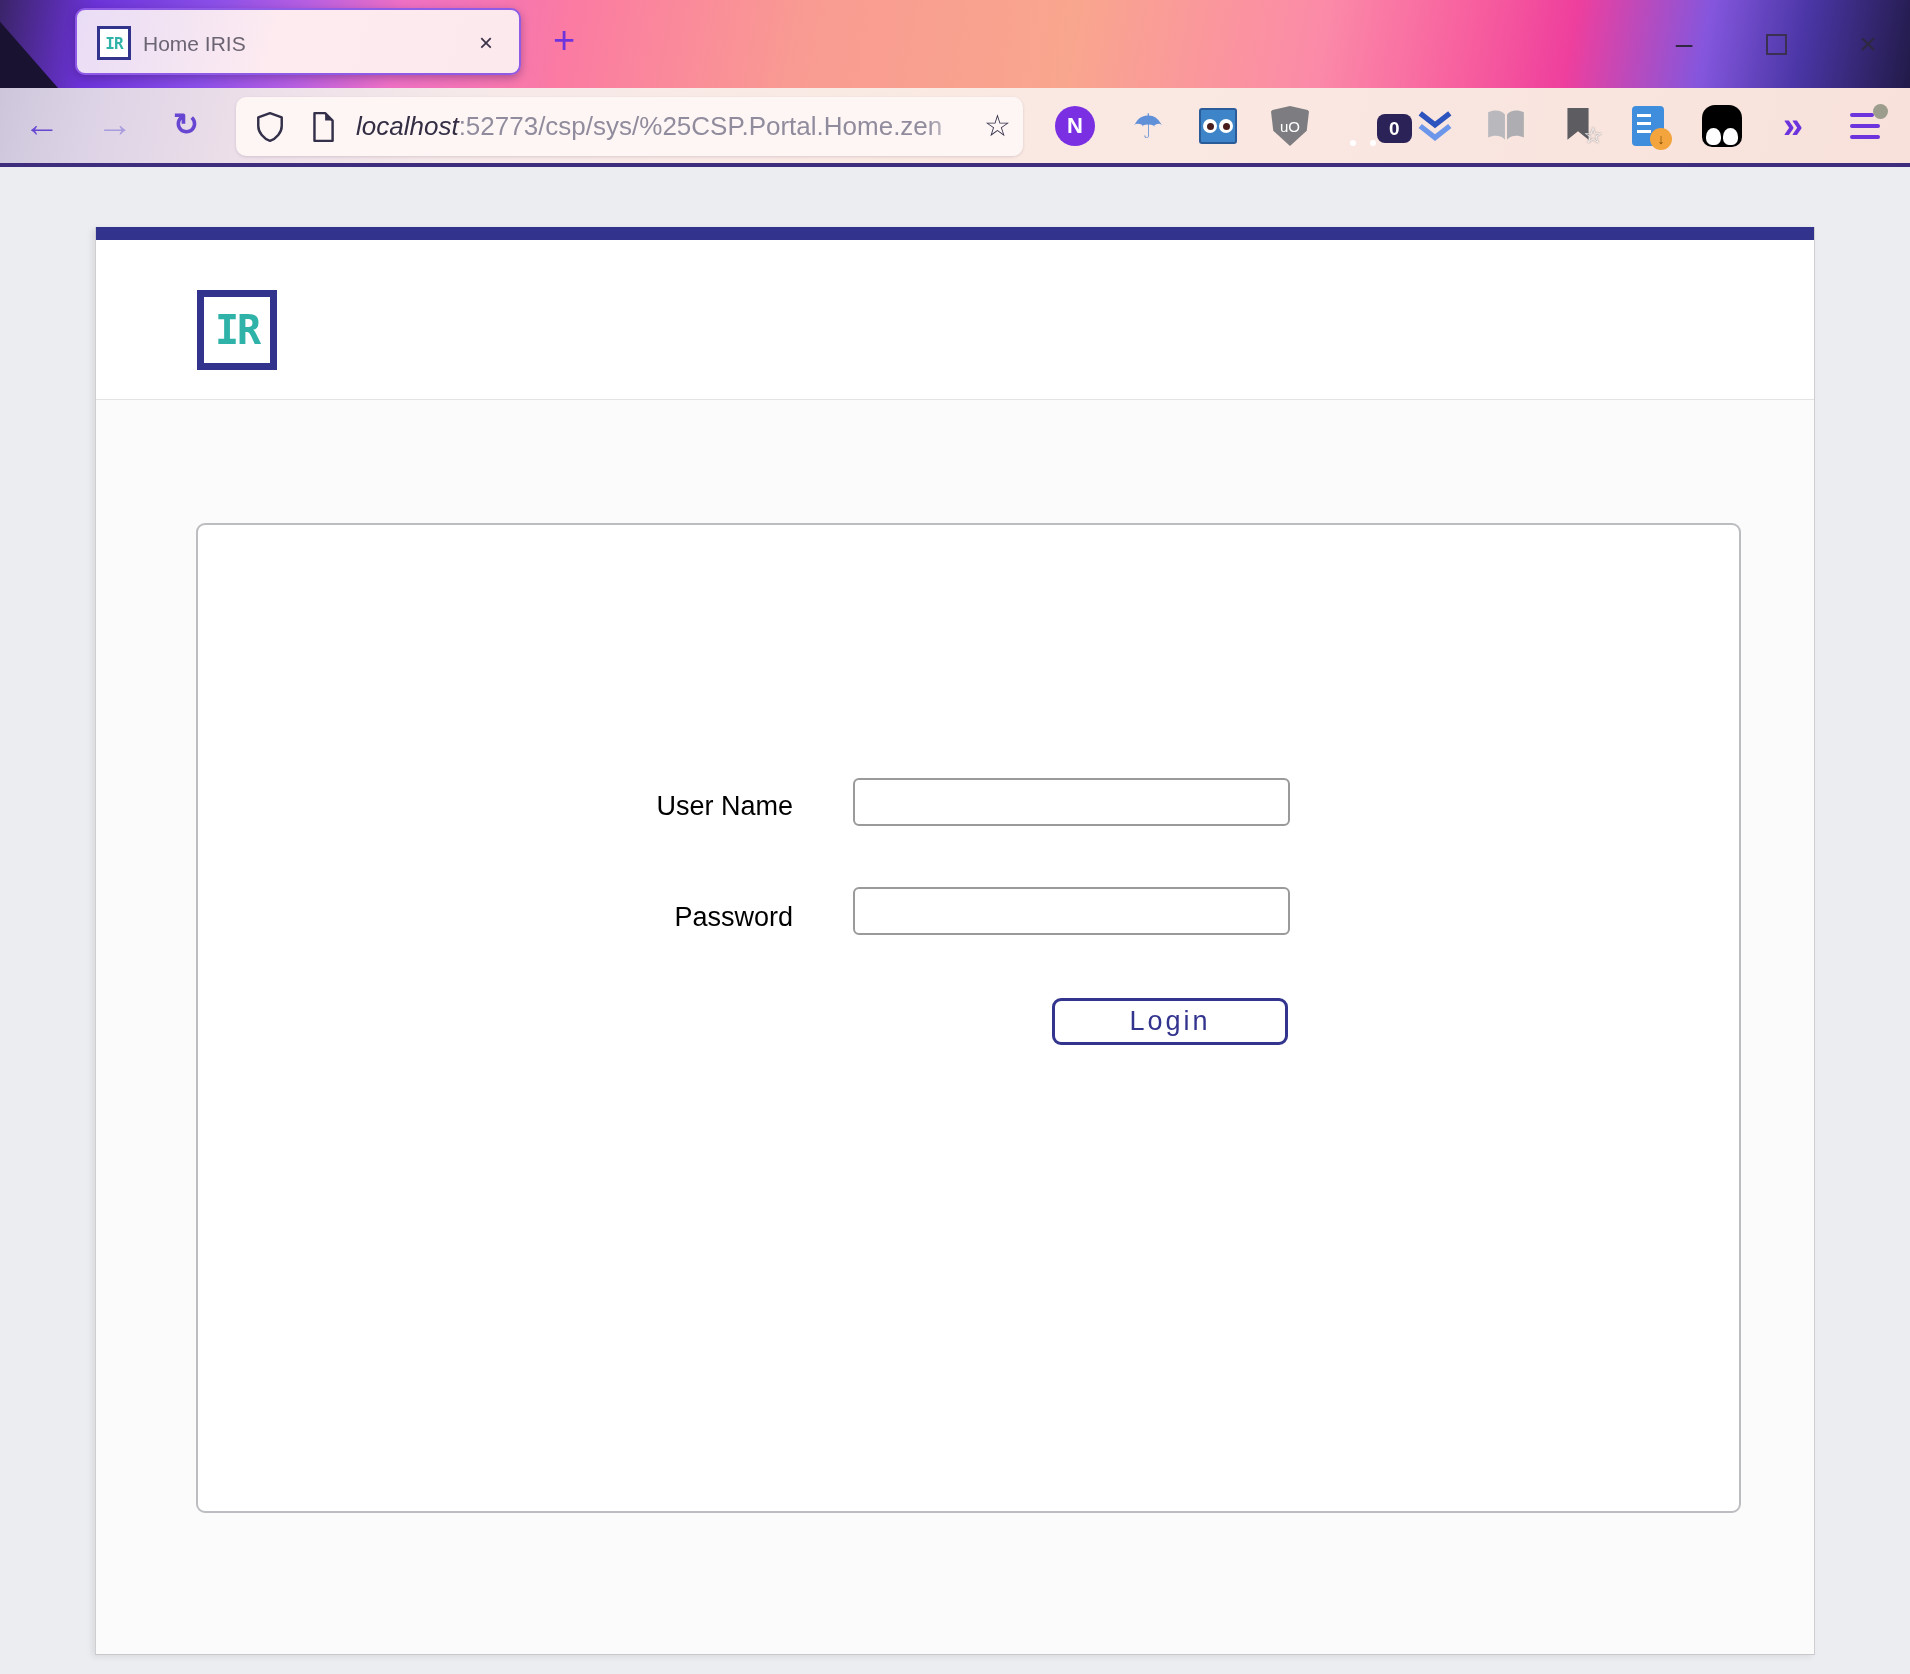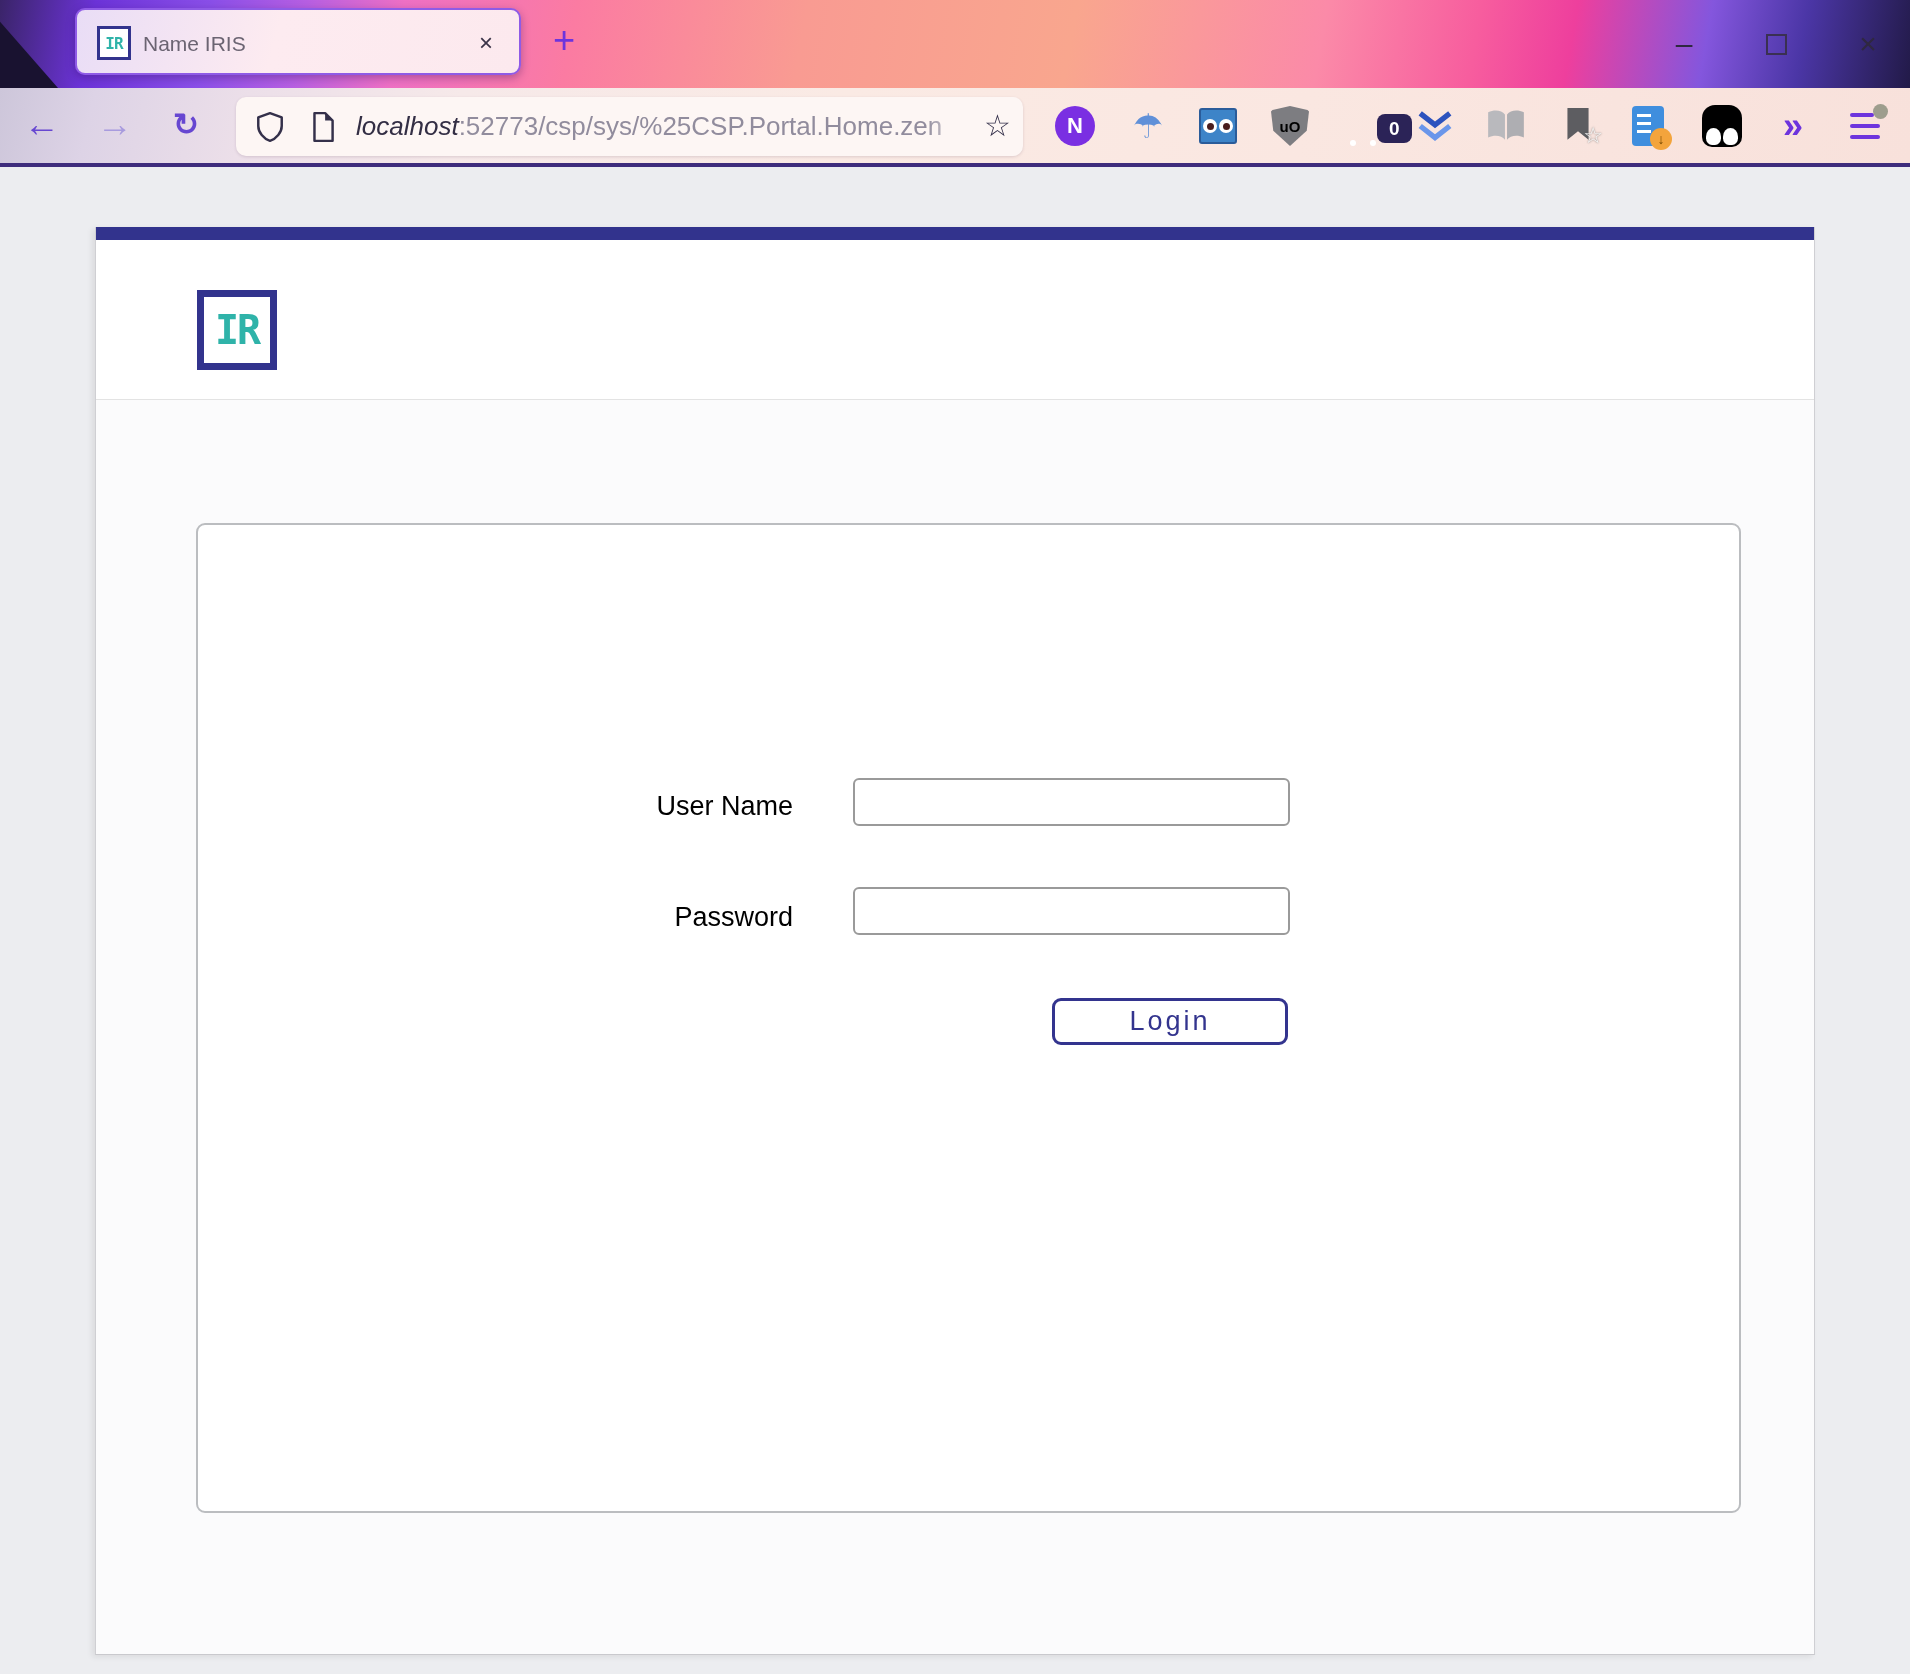--- a/index.html
+++ b/index.html
@@ -68,21 +68,21 @@
     color:#fff; font-weight:bold; font-size:22px; }
   .umbrella { font-size:34px; color:#6090d8; }
   .eyes-sq { width:38px; height:36px; background:#3d84c8; border:2px solid #2a5c9a;
     border-radius:3px; display:flex; align-items:center; justify-content:center; gap:2px; }
   .eyes-sq i { width:14px; height:14px; border-radius:50%; background:#fff;
     display:flex; align-items:center; justify-content:center; }
   .eyes-sq i b { width:7px; height:7px; border-radius:50%; background:#4a1d1d; display:block; }
   .uo-shield { width:38px; height:40px; background:#7d7d81;
     clip-path:polygon(50% 0, 96% 10%, 100% 14%, 94% 62%, 50% 100%, 6% 62%, 0 14%, 4% 10%);
     display:flex; align-items:center; justify-content:center;
-    color:#000000; font-size:15px; font-weight:bold;text-align:center; }
+    color:#ffffff; font-size:15px; font-weight:normal;text-align:center; }
   .ghost-wrap { position:relative; }
   .ghost { width:32px; height:38px; background:#38bdf1;
     border-radius:16px 16px 5px 5px; position:relative; }
   .ghost::before, .ghost::after { content:""; position:absolute; top:14px; width:6px;
     height:6px; border-radius:50%; background:#fff; }
   .ghost::before { left:7px; } .ghost::after { right:7px; }
   .ghost-badge { position:absolute; top:-12px; left:14px; background:#2b2357;
     color:#fff; font-weight:bold; font-size:19px; line-height:1;
     padding:5px 12px; border-radius:8px; }
   .doc-dl { position:relative; width:32px; height:40px; background:#3f8ede; border-radius:4px; }
@@ -144,21 +144,21 @@
 </head>
 <body>
 
 <div class="titlebar">
   <div class="titlebar-corner-left"></div>
 
   <div class="tab">
     <span class="tab-favicon">
       <span>IR</span>
     </span>
-    <span class="tab-title">Name IRIS</span>
+    <span class="tab-title">Home IRIS</span>
     <span class="tab-close">×</span>
   </div>
 
   <div class="newtab-btn">+</div>
 
   <div class="win-btn win-min">–</div>
   <div class="win-btn win-max">
     <span class="win-max-box"></span>
   </div>
   <div class="win-btn win-close">×</div>

